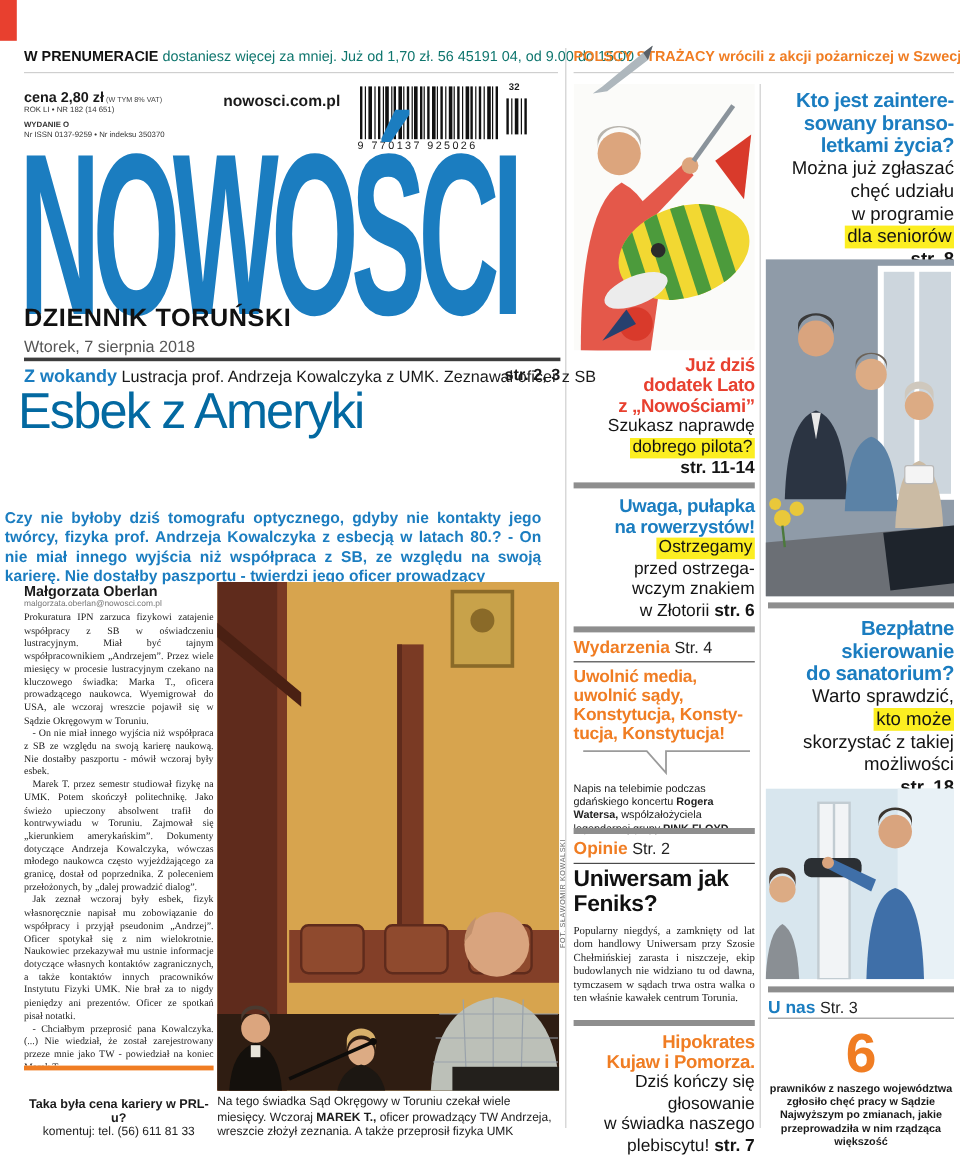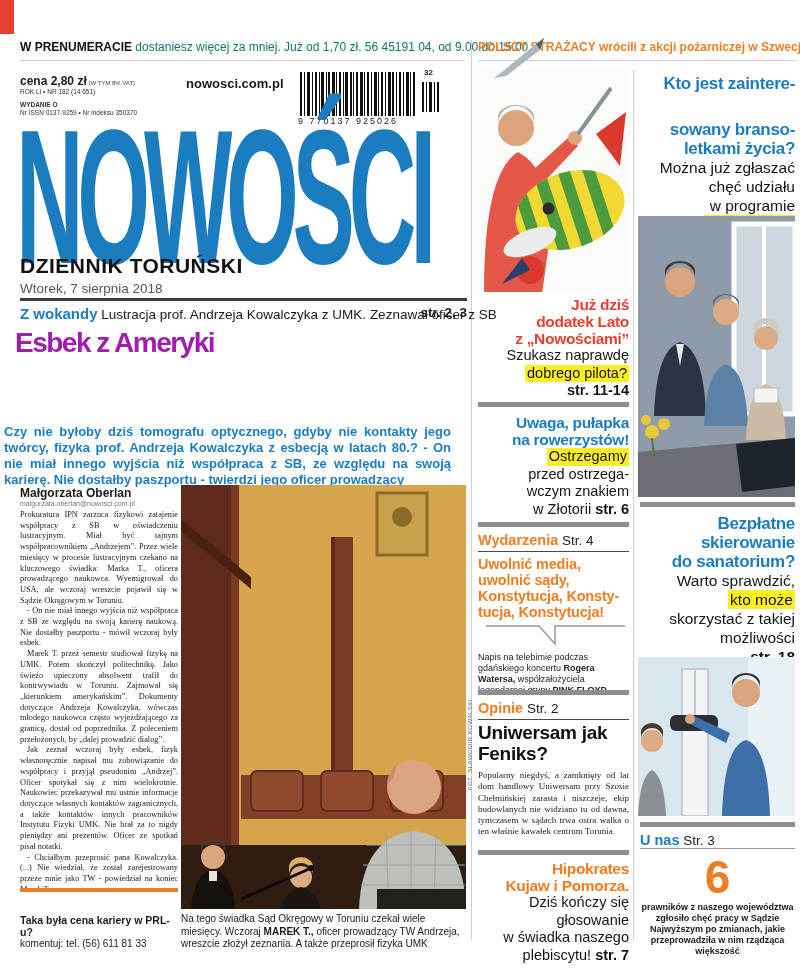--- a/index.html
+++ b/index.html
@@ -26,31 +26,31 @@
     line-height:1; transform:scale(0.78,1.6); transform-origin:0 0; white-space:nowrap;
   }
   .subtitle { font-size:21px; font-weight:900; letter-spacing:0.5px; color:#111; }
   .date { font-size:13.5px; color:#555; }
   .thickline { height:3px; background:#3d3d3d; }
 
   
   .kicker { font-size:13.5px; white-space:nowrap; }
   .kicker .lbl { color:#1b7dc0; font-weight:900; font-size:15px; }
   .kicker .pg { font-weight:900; float:right; }
-  .headline { font-size:28px; line-height:45px; font-weight:700; letter-spacing:-1.5px; color:#a21caf; }
+  .headline { font-size:42px; line-height:45px; font-weight:400; letter-spacing:-1.5px; color:#0369a1; }
   .lede { font-size:13px; line-height:16px; font-weight:bold; color:#1b7dc0; text-align:justify; }
 
   
   .byline { font-size:12px; font-weight:bold; }
   .email { font-size:7px; color:#777; }
   .article { font-family:"Liberation Serif", serif; font-size:8.3px; line-height:10.7px; text-align:justify; overflow:hidden; }
   .article p { text-indent:7px; }
   .article p:first-child { text-indent:0; }
   .orangebar { height:4px; background:#f07d23; }
-  .comment { text-align:left; }
+  .comment { text-align:center; }
   .comment .q { font-size:10.5px; font-weight:bold; }
   .comment .ph { font-size:10px; color:#222; }
 
   .caption { font-size:10px; line-height:12.5px; color:#1a1a1a; }
   .caption .b { font-weight:bold;margin-top:29px; }
   .vcredit {
     writing-mode:vertical-rl; transform:rotate(180deg);
     font-size:6px; color:#666; letter-spacing:0.5px; white-space:nowrap;
   }
 
@@ -320,21 +320,21 @@
   <div class="t orange">Hipokrates</div>
   <div class="t orange">Kujaw i Pomorza.</div>
   <div class="s">Dziś kończy się</div>
   <div class="s">głosowanie</div>
   <div class="s">w świadka naszego</div>
   <div class="s"><span>plebiscytu! </span><span class="pg-b">str. 7</span></div>
 </div>
 
 <div class="abs teaser" style="left:640px;top:74px;width:155px;">
   <div class="t blue" style="font-size:17px;line-height:19px;">Kto jest zaintere-</div>
-  <div class="t blue" style="font-size:17px;line-height:19px;margin-top:27px;">sowany branso-</div>
+  <div class="t blue" style="font-size:17px;line-height:19px;">sowany branso-</div>
   <div class="t blue" style="font-size:17px;line-height:19px;">letkami życia?</div>
   <div class="s" style="font-size:15.5px;line-height:19px;">Można już zgłaszać</div>
   <div class="s" style="font-size:15.5px;line-height:19px;">chęć udziału</div>
   <div class="s" style="font-size:15.5px;line-height:19px;">w programie</div>
   <div class="s" style="font-size:15.5px;line-height:19px;"><span class="yellow">dla seniorów</span></div>
   <div class="s pg-b" style="font-size:15.5px;line-height:19px;">str. 8</div>
 </div>
 
 <svg class="abs" style="left:638px;top:216px;" width="157" height="281" viewBox="0 0 157 281">
   <rect width="157" height="281" fill="#8f9ba8"></rect>

